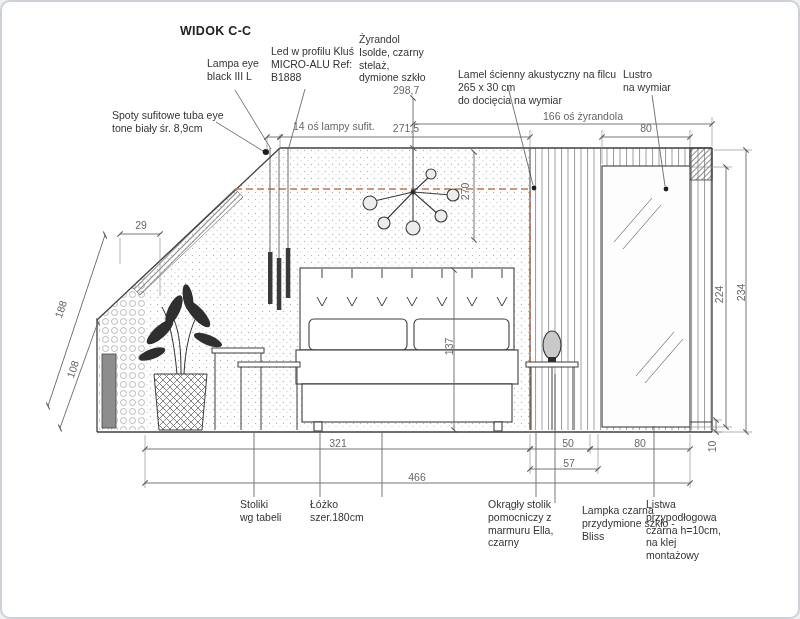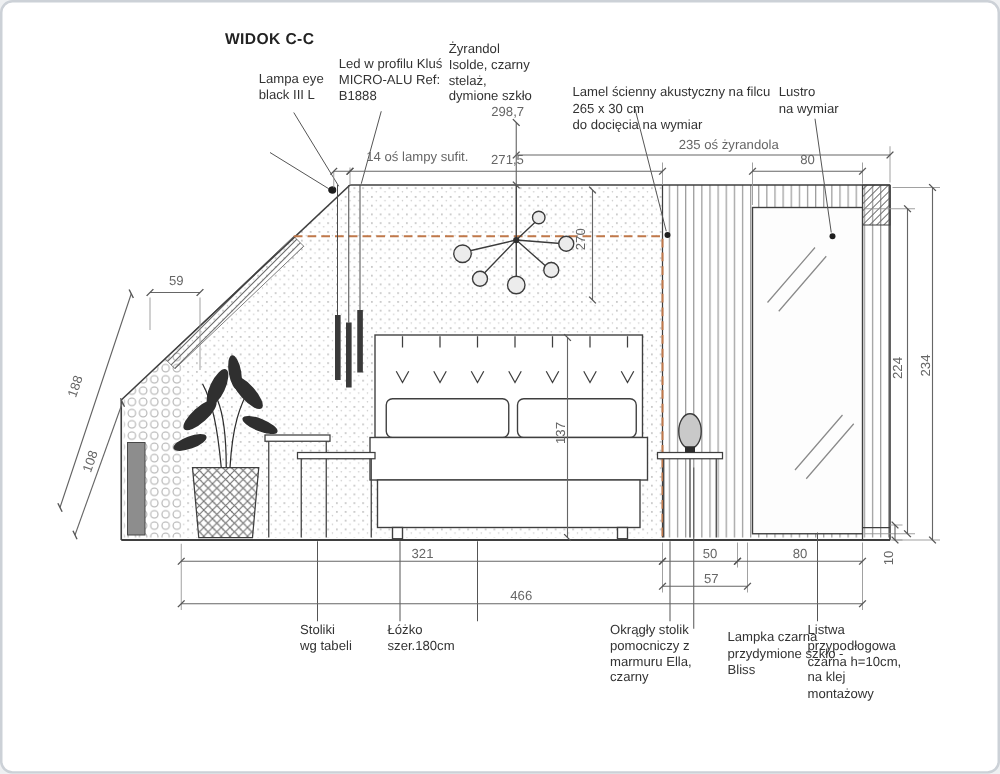--- a/index.html
+++ b/index.html
@@ -196,42 +196,44 @@
       <path d="M528,447 H588"></path>
       <path d="M588,447 H688"></path>
       <path d="M528,467 H596"></path>
       <path d="M143,481 H688"></path>
       <path d="M714,418 V430"></path>
     </g>
   </svg>
 
   <div class="lbl title" style="left:178px; top:22px;">WIDOK C-C</div>
 
+  <div class="lbl" style="left:110px; top:107px;">Spoty sufitowe tuba eye
+tone biały śr. 8,9cm</div>
   <div class="lbl" style="left:205px; top:55px;">Lampa eye
 black III L</div>
   <div class="lbl" style="left:269px; top:43px;">Led w profilu Kluś
 MICRO-ALU Ref:
 B1888</div>
   <div class="lbl" style="left:357px; top:31px;">Żyrandol
 Isolde, czarny
 stelaż,
 dymione szkło</div>
   <div class="lbl" style="left:456px; top:43px;margin-top:23px;">Lamel ścienny akustyczny na filcu
 265 x 30 cm
 do docięcia na wymiar</div>
   <div class="lbl" style="left:621px; top:66px;">Lustro
 na wymiar</div>
 
   <div class="lbl dimtxt" style="left:391px; top:82px;">298,7</div>
   <div class="lbl dimtxt" style="left:291px; top:118px;">14 oś lampy sufit.</div>
   <div class="lbl dimtxt ctr" style="left:378px; top:120px; width:52px;">271,5</div>
-  <div class="lbl dimtxt ctr" style="left:520px; top:108px; width:122px;">235 oś żyrandola</div>
+  <div class="lbl dimtxt ctr" style="left:520px; top:108px; width:122px;">166 oś żyrandola</div>
   <div class="lbl dimtxt ctr" style="left:632px; top:120px; width:24px;">80</div>
   <div class="lbl dimtxt ctr r90" style="left:448px; top:183px; width:30px;">270</div>
-  <div class="lbl dimtxt ctr" style="left:124px; top:217px; width:30px;">59</div>
+  <div class="lbl dimtxt ctr" style="left:124px; top:217px; width:30px;">29</div>
   <div class="lbl dimtxt ctr r71" style="left:44px; top:301px; width:30px;">188</div>
   <div class="lbl dimtxt ctr r71" style="left:56px; top:361px; width:30px;">108</div>
   <div class="lbl dimtxt ctr r90" style="left:432px; top:338px; width:30px;">137</div>
   <div class="lbl dimtxt ctr r90" style="left:702px; top:286px; width:30px;">224</div>
   <div class="lbl dimtxt ctr r90" style="left:724px; top:284px; width:30px;">234</div>
 
   <div class="lbl dimtxt ctr" style="left:315px; top:435px; width:42px;">321</div>
   <div class="lbl dimtxt ctr" style="left:551px; top:435px; width:30px;">50</div>
   <div class="lbl dimtxt ctr" style="left:623px; top:435px; width:30px;">80</div>
   <div class="lbl dimtxt ctr" style="left:552px; top:455px; width:30px;">57</div>

